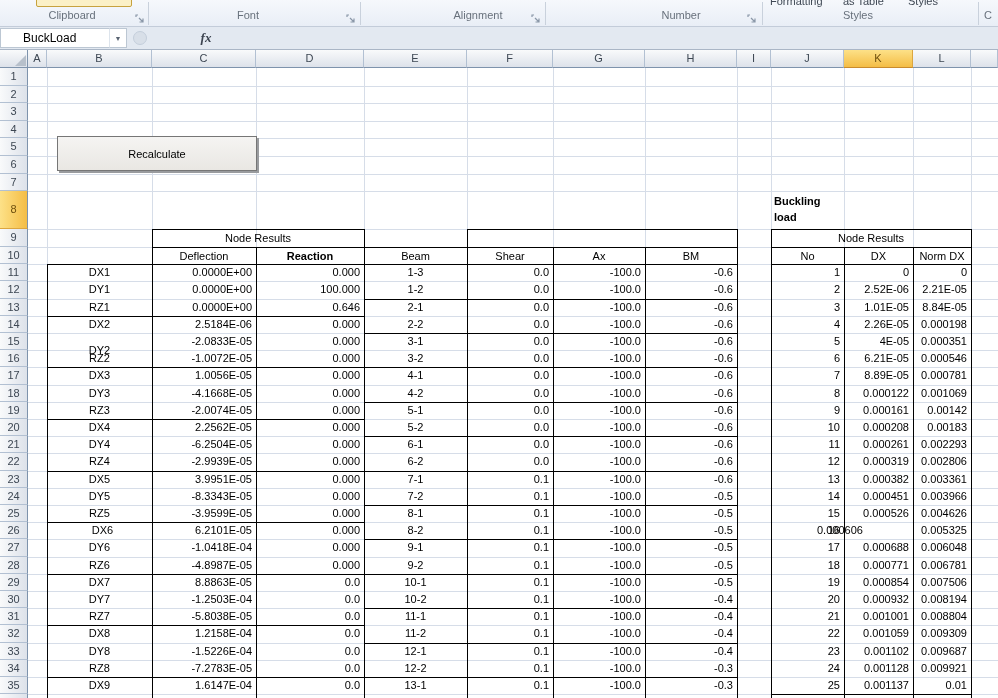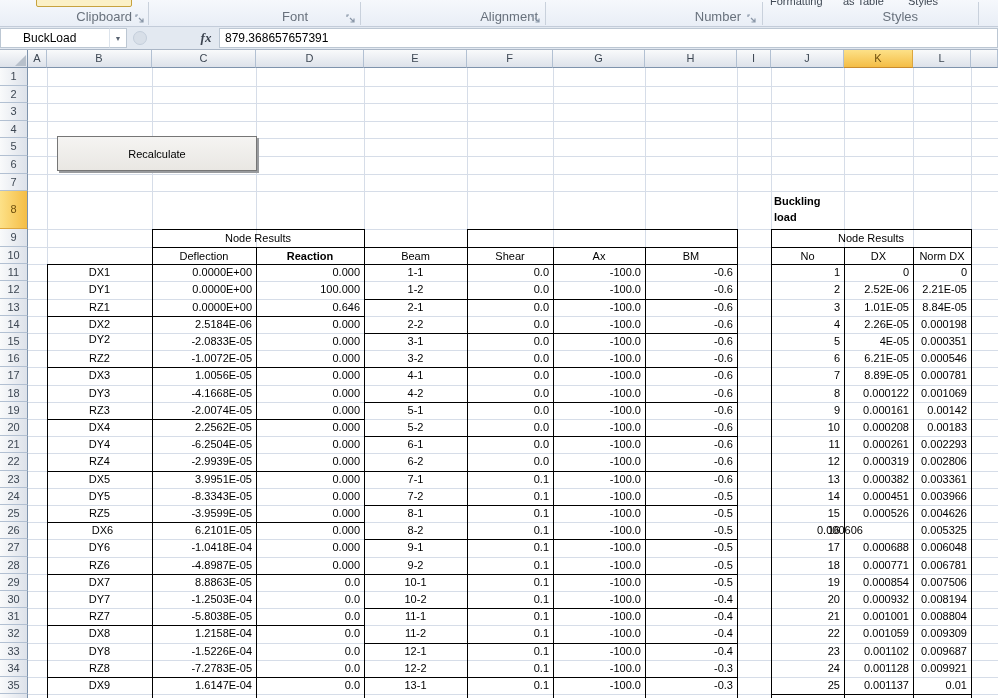--- a/index.html
+++ b/index.html
@@ -1,21 +1,21 @@
 <!DOCTYPE html>
 <html><head>
 <meta charset="utf-8">
 <style>
 *{box-sizing:border-box;margin:0;padding:0}
 html,body{width:998px;height:698px;overflow:hidden;background:#fff;font-family:"Liberation Sans",sans-serif}
 #app{position:relative;width:998px;height:698px;overflow:hidden;background:#fff}
 #app div,#app span,#app button{position:absolute}
 
 .ribbon{left:0;top:0;width:998px;height:27px;background:linear-gradient(#f6f8fc,#e9eef6);border-bottom:1px solid #c3ccd9;overflow:hidden;z-index:5}
-.grp-label{top:9px;font-size:13px;color:#68717c;text-align:right;width:120px}
+.grp-label{top:9px;font-size:11px;color:#68717c;text-align:center;width:120px}
 .grp-sep{top:2px;width:1px;height:23px;background:#c9d1dc}
 .partial-txt{top:-5px;font-size:11px;color:#3f4854;white-space:nowrap}
 .launcher{top:11px;width:11px;height:11px}
 .part-btn{left:36px;top:-7px;width:96px;height:14px;border:1px solid #c7a23e;border-radius:2px;background:#fbf0c6}
 
 .fbar{left:0;top:27px;width:998px;height:23px;background:#e3e9f1;border-bottom:1px solid #aab6c6;z-index:5}
 .namebox{left:0;top:1px;width:109px;height:20px;background:#fff;border:1px solid #bcc7d3;border-right:none;font-size:12px;line-height:18px;padding-left:22px;color:#000}
 .name-drop{left:109px;top:1px;width:18px;height:20px;background:#fff;border:1px solid #bcc7d3;border-left:1px solid #dde4ec;font-size:7px;color:#5a6472;text-align:center;line-height:20px}
 .grip{left:133px;top:4px;width:14px;height:14px;border-radius:50%;background:#d8dfe8;border:1px solid #c4cedb}
 .fxbox{left:193px;top:1px;width:26px;height:20px;text-align:center;line-height:19px;color:#3c4450;font-family:"Liberation Serif",serif;font-style:italic;font-weight:bold;font-size:13px}
@@ -77,21 +77,20 @@
     <span class="launcher" style="left:747px"><svg width="11" height="11">
           <path d="M1 3 V1 H3 M4 4 L8 8 M8 4.5 V8 H4.5" stroke="#8a97a8" stroke-width="1.2" fill="none"></path>
         </svg></span>
   </div>
 
   <div class="fbar">
     <div class="namebox">BuckLoad</div>
     <div class="name-drop">▼</div>
     <div class="grip"></div>
     <div class="fxbox">fx</div>
-    <div class="formula">879.368657657391</div>
   </div>
 
   <div id="sheet">
     <button class="recalc">Recalculate</button>
     <div class="buckling-label">Buckling load</div>
   <div class="corner" style="left: 0px; top: 50px; width: 28px; height: 18px;"></div>
       <div class="colhead" style="left: 28px; top: 50px; width: 19px; height: 18px; line-height: 17px;">A</div>
       <div class="colhead" style="left: 47px; top: 50px; width: 105px; height: 18px; line-height: 17px;">B</div>
       <div class="colhead" style="left: 152px; top: 50px; width: 104px; height: 18px; line-height: 17px;">C</div>
       <div class="colhead" style="left: 256px; top: 50px; width: 108px; height: 18px; line-height: 17px;">D</div>
@@ -287,21 +286,21 @@
       <div class="cell num" style="left: 256px; top: 264.2px; width: 108px; height: 17.2px; line-height: 17.2px;">0.000</div>
       <div class="cell ctr" style="left: 47px; top: 281.4px; width: 105px; height: 17.2px; line-height: 17.2px;">DY1</div>
       <div class="cell num" style="left: 152px; top: 281.4px; width: 104px; height: 17.2px; line-height: 17.2px;">0.0000E+00</div>
       <div class="cell num" style="left: 256px; top: 281.4px; width: 108px; height: 17.2px; line-height: 17.2px;">100.000</div>
       <div class="cell ctr" style="left: 47px; top: 298.6px; width: 105px; height: 17.2px; line-height: 17.2px;">RZ1</div>
       <div class="cell num" style="left: 152px; top: 298.6px; width: 104px; height: 17.2px; line-height: 17.2px;">0.0000E+00</div>
       <div class="cell num" style="left: 256px; top: 298.6px; width: 108px; height: 17.2px; line-height: 17.2px;">0.646</div>
       <div class="cell ctr" style="left: 47px; top: 315.8px; width: 105px; height: 17.2px; line-height: 17.2px;">DX2</div>
       <div class="cell num" style="left: 152px; top: 315.8px; width: 104px; height: 17.2px; line-height: 17.2px;">2.5184E-06</div>
       <div class="cell num" style="left: 256px; top: 315.8px; width: 108px; height: 17.2px; line-height: 17.2px;">0.000</div>
-      <div class="cell ctr" style="left: 47px; top: 331px; width: 105px; height: 17.2px; line-height: 17.2px;">DY2</div>
+      <div class="cell ctr" style="left: 47px; top: 342px; width: 105px; height: 17.2px; line-height: 17.2px;">DY2</div>
       <div class="cell num" style="left: 152px; top: 333px; width: 104px; height: 17.2px; line-height: 17.2px;">-2.0833E-05</div>
       <div class="cell num" style="left: 256px; top: 333px; width: 108px; height: 17.2px; line-height: 17.2px;">0.000</div>
       <div class="cell ctr" style="left: 47px; top: 350.2px; width: 105px; height: 17.2px; line-height: 17.2px;">RZ2</div>
       <div class="cell num" style="left: 152px; top: 350.2px; width: 104px; height: 17.2px; line-height: 17.2px;">-1.0072E-05</div>
       <div class="cell num" style="left: 256px; top: 350.2px; width: 108px; height: 17.2px; line-height: 17.2px;">0.000</div>
       <div class="cell ctr" style="left: 47px; top: 367.4px; width: 105px; height: 17.2px; line-height: 17.2px;">DX3</div>
       <div class="cell num" style="left: 152px; top: 367.4px; width: 104px; height: 17.2px; line-height: 17.2px;">1.0056E-05</div>
       <div class="cell num" style="left: 256px; top: 367.4px; width: 108px; height: 17.2px; line-height: 17.2px;">0.000</div>
       <div class="cell ctr" style="left: 47px; top: 384.6px; width: 105px; height: 17.2px; line-height: 17.2px;">DY3</div>
       <div class="cell num" style="left: 152px; top: 384.6px; width: 104px; height: 17.2px; line-height: 17.2px;">-4.1668E-05</div>
@@ -353,21 +352,21 @@
       <div class="cell num" style="left: 256px; top: 642.6px; width: 108px; height: 17.2px; line-height: 17.2px;">0.0</div>
       <div class="cell ctr" style="left: 47px; top: 659.8px; width: 105px; height: 17.2px; line-height: 17.2px;">RZ8</div>
       <div class="cell num" style="left: 152px; top: 659.8px; width: 104px; height: 17.2px; line-height: 17.2px;">-7.2783E-05</div>
       <div class="cell num" style="left: 256px; top: 659.8px; width: 108px; height: 17.2px; line-height: 17.2px;">0.0</div>
       <div class="cell ctr" style="left: 47px; top: 677px; width: 105px; height: 17.2px; line-height: 17.2px;">DX9</div>
       <div class="cell num" style="left: 152px; top: 677px; width: 104px; height: 17.2px; line-height: 17.2px;">1.6147E-04</div>
       <div class="cell num" style="left: 256px; top: 677px; width: 108px; height: 17.2px; line-height: 17.2px;">0.0</div>
       <div class="cell ctr" style="left: 47px; top: 694.2px; width: 105px; height: 17.2px; line-height: 17.2px;">DY9</div>
       <div class="cell num" style="left: 152px; top: 694.2px; width: 104px; height: 17.2px; line-height: 17.2px;">-1.7950E-04</div>
       <div class="cell num" style="left: 256px; top: 694.2px; width: 108px; height: 17.2px; line-height: 17.2px;">0.0</div>
-      <div class="cell ctr" style="left: 364px; top: 264.2px; width: 103px; height: 17.2px; line-height: 17.2px;">1-1</div>
+      <div class="cell ctr" style="left: 364px; top: 264.2px; width: 103px; height: 17.2px; line-height: 17.2px;">1-3</div>
       <div class="cell ctr" style="left: 364px; top: 281.4px; width: 103px; height: 17.2px; line-height: 17.2px;">1-2</div>
       <div class="cell ctr" style="left: 364px; top: 298.6px; width: 103px; height: 17.2px; line-height: 17.2px;">2-1</div>
       <div class="cell ctr" style="left: 364px; top: 315.8px; width: 103px; height: 17.2px; line-height: 17.2px;">2-2</div>
       <div class="cell ctr" style="left: 364px; top: 333px; width: 103px; height: 17.2px; line-height: 17.2px;">3-1</div>
       <div class="cell ctr" style="left: 364px; top: 350.2px; width: 103px; height: 17.2px; line-height: 17.2px;">3-2</div>
       <div class="cell ctr" style="left: 364px; top: 367.4px; width: 103px; height: 17.2px; line-height: 17.2px;">4-1</div>
       <div class="cell ctr" style="left: 364px; top: 384.6px; width: 103px; height: 17.2px; line-height: 17.2px;">4-2</div>
       <div class="cell ctr" style="left: 364px; top: 401.8px; width: 103px; height: 17.2px; line-height: 17.2px;">5-1</div>
       <div class="cell ctr" style="left: 364px; top: 419px; width: 103px; height: 17.2px; line-height: 17.2px;">5-2</div>
       <div class="cell ctr" style="left: 364px; top: 436.2px; width: 103px; height: 17.2px; line-height: 17.2px;">6-1</div>

